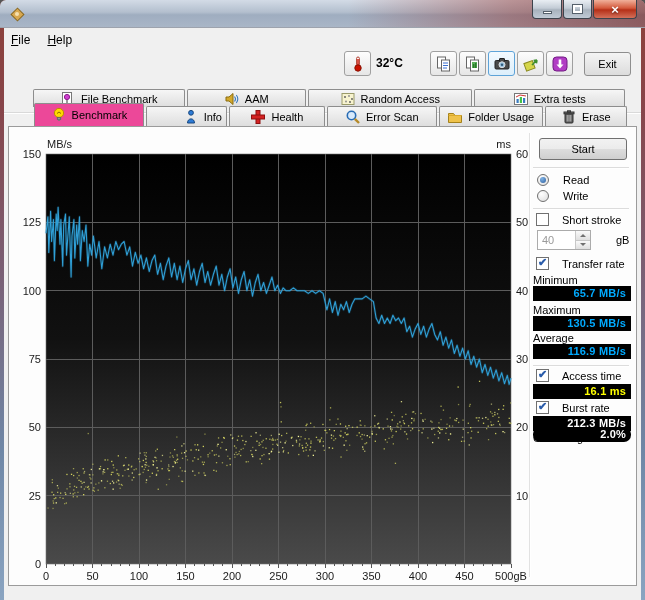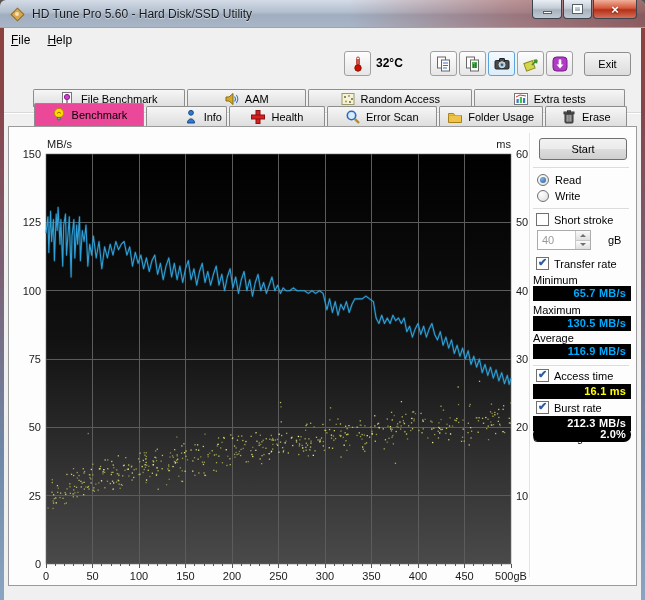--- a/index.html
+++ b/index.html
@@ -62,21 +62,21 @@
   .side{position:absolute;left:0;top:0;width:629px;height:458px;pointer-events:none;}
   .side *{pointer-events:auto;}
   .btn-start{position:absolute;left:530px;top:11px;width:88px;height:22px;border:1px solid #707070;border-radius:3px;
     background:linear-gradient(180deg,#f2f2f2,#ebebeb 50%,#dddddd 50%,#cfcfcf);display:flex;align-items:center;justify-content:center;font-size:11px;}
   .h-sep{position:absolute;width:96px;height:0;border-top:1px solid #dcdcdc;border-bottom:1px solid #fff;}
   .radio{position:absolute;width:12px;height:12px;border:1px solid #707070;border-radius:50%;background:radial-gradient(circle at 35% 30%,#fff,#dcdcdc);}
   .radio.checked::after{content:"";position:absolute;left:2px;top:2px;width:6px;height:6px;border-radius:50%;
     background:radial-gradient(circle at 35% 30%,#7fb2e5,#2d5f9e);}
   .checkbox{position:absolute;width:13px;height:13px;border:1px solid #707070;background:#fff;}
   .checkbox.checked::after{content:"✔";position:absolute;left:1px;top:-2px;font-size:11px;font-weight:bold;color:#2a5caa;}
-  .ctl-label{position:absolute;font-size:11px;white-space:nowrap;}
+  .ctl-label{position:absolute;font-size:11px;white-space:nowrap;margin-left:8px;}
   .spinner{position:absolute;left:528px;top:103px;width:54px;height:20px;border:1px solid #ababab;background:#fff;display:flex;}
   .spin-text{flex:1;color:#9a9a9a;font-size:11px;padding:3px 0 0 4px;}
   .spin-btns{width:15px;display:flex;flex-direction:column;border-left:1px solid #c8c8c8;}
   .spin-up,.spin-down{flex:1;background:linear-gradient(180deg,#fafafa,#dfdfdf);display:flex;align-items:center;justify-content:center;}
   .spin-up{border-bottom:1px solid #c8c8c8;}
   .tri-up{width:0;height:0;border-left:3px solid transparent;border-right:3px solid transparent;border-bottom:3px solid #707070;}
   .tri-down{width:0;height:0;border-left:3px solid transparent;border-right:3px solid transparent;border-top:3px solid #707070;}
   .res-label{position:absolute;left:524px;font-size:11px;}
   .res-value{position:absolute;left:524px;width:98px;height:15px;background:#000;color:#fff;font-size:11px;font-weight:bold;
     text-align:right;padding:1px 5px 0 0;letter-spacing:.2px;}
@@ -86,21 +86,20 @@
 
 <div class="window">
 
   <div class="titlebar">
     <span class="app-icon">
       <svg width="16" height="16" viewBox="0 0 16 16">
           <rect x="4" y="4" width="9" height="9" transform="rotate(45 8.5 8.5)" fill="#d8a850" stroke="#8a6820"></rect>
           <circle cx="8" cy="8" r="2" fill="#f5e0b0"></circle>
         </svg>
     </span>
-    <span class="win-title">HD Tune Pro 5.60 - Hard Disk/SSD Utility</span>
     <div class="win-controls">
       <div class="winbtn min">
           <span class="glyph-min"></span>
         </div>
       <div class="winbtn max">
           <span class="glyph-max"></span>
         </div>
       <div class="winbtn close">
           <span class="glyph-close">×</span>
         </div>

